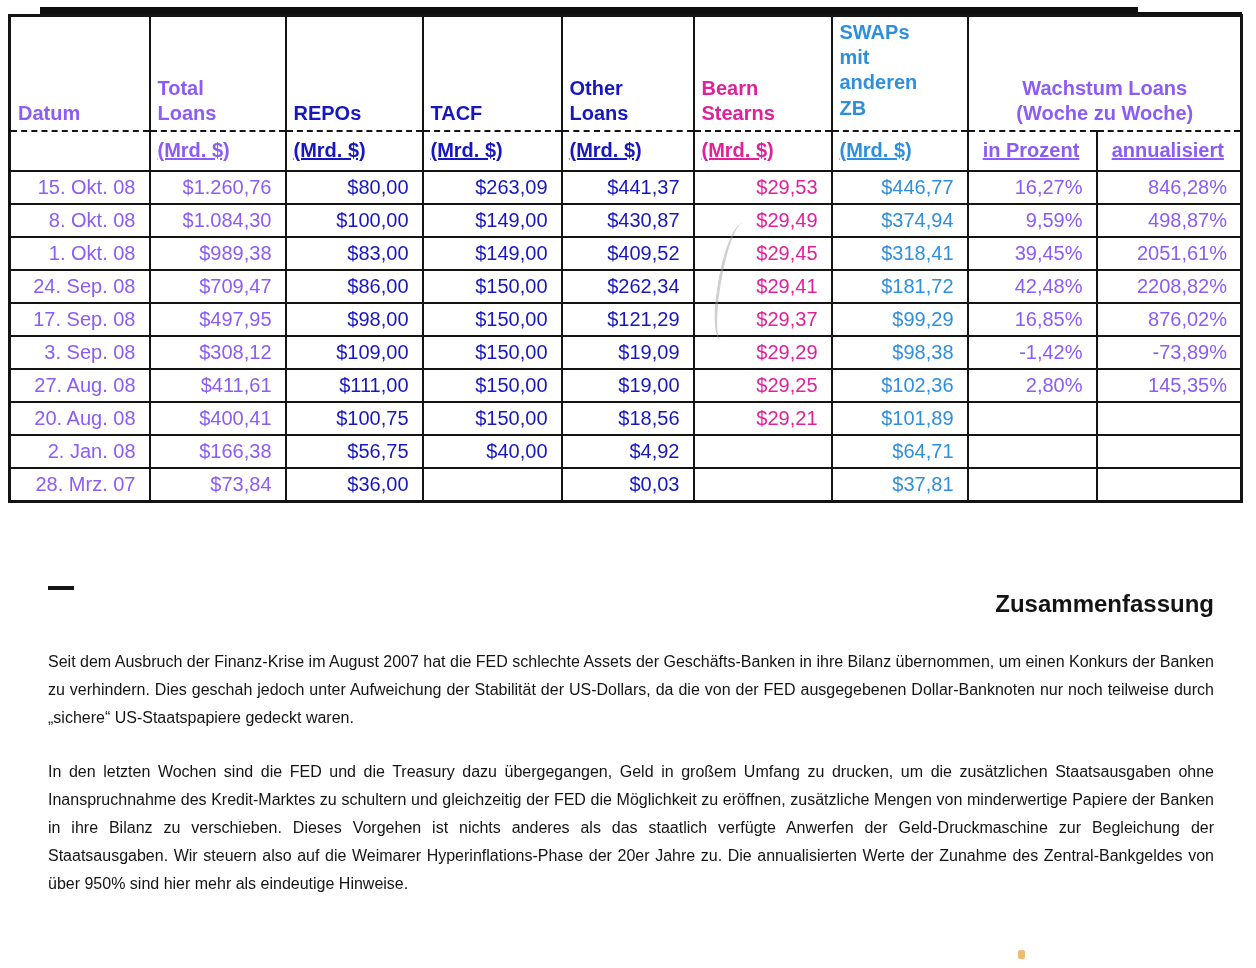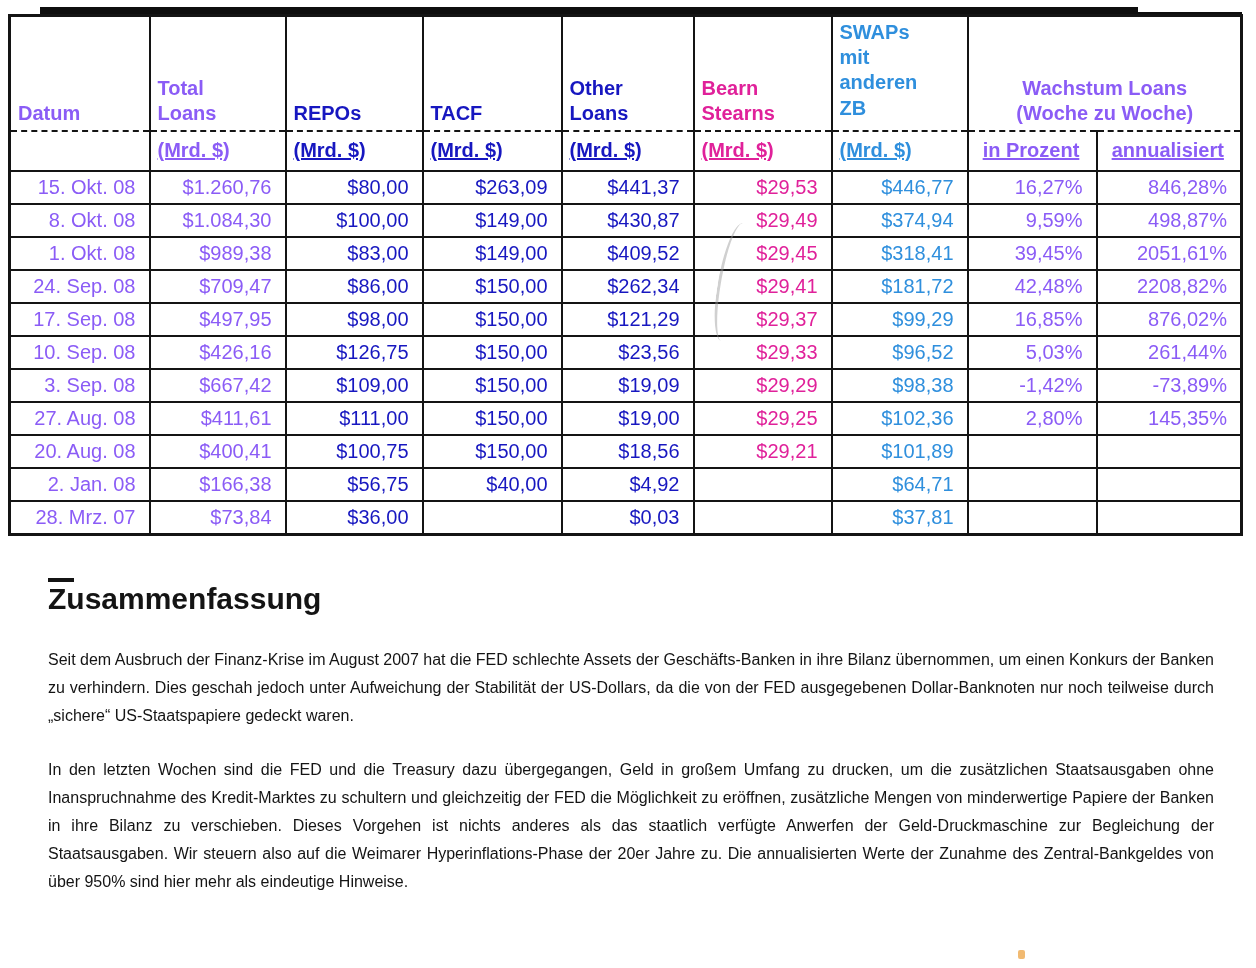--- a/index.html
+++ b/index.html
@@ -66,25 +66,26 @@
   .c-blue{color:var(--loans-blue);}
   .c-pink{color:var(--bearn-pink);}
   .c-cyan{color:var(--swaps-blue);}
   .c-black{color:#8b5cf6;}
 
   
   .summary{
     position:absolute;left:48px;top:578px;width:1166px;
   }
   .summary h2{
-    margin:4px 0 30px 0;
-    font-size:30px;
+    margin:12px 0 30px 0;
+    font-size:24px;
     font-weight:bold;
     letter-spacing:0px;
     position:relative;
+    text-align:right;
   }
   .z-overline{position:absolute;left:0px;top:-4px;width:26px;height:4px;background:#141414;}
   .summary p{
     margin:17px 0 26px 0;
     font-size:16px;
     line-height:28px;
     text-align:justify;
   }
   
   .pen-mark{
@@ -196,33 +197,22 @@
           <td class="c-black">$497,95</td>
           <td class="c-blue">$98,00</td>
           <td class="c-blue">$150,00</td>
           <td class="c-blue">$121,29</td>
           <td class="c-pink">$29,37</td>
           <td class="c-cyan">$99,29</td>
           <td class="c-black pct">16,85%</td>
           <td class="c-black pct">876,02%</td>
         </tr>
         <tr>
-          <td class="c-black date">10. Sep. 08</td>
-          <td class="c-black">$426,16</td>
-          <td class="c-blue">$126,75</td>
-          <td class="c-blue">$150,00</td>
-          <td class="c-blue">$23,56</td>
-          <td class="c-pink">$29,33</td>
-          <td class="c-cyan">$96,52</td>
-          <td class="c-black pct">5,03%</td>
-          <td class="c-black pct">261,44%</td>
-        </tr>
-        <tr>
           <td class="c-black date">3. Sep. 08</td>
-          <td class="c-black">$667,42</td>
+          <td class="c-black">$308,12</td>
           <td class="c-blue">$109,00</td>
           <td class="c-blue">$150,00</td>
           <td class="c-blue">$19,09</td>
           <td class="c-pink">$29,29</td>
           <td class="c-cyan">$98,38</td>
           <td class="c-black pct">-1,42%</td>
           <td class="c-black pct">-73,89%</td>
         </tr>
         <tr>
           <td class="c-black date">27. Aug. 08</td>

